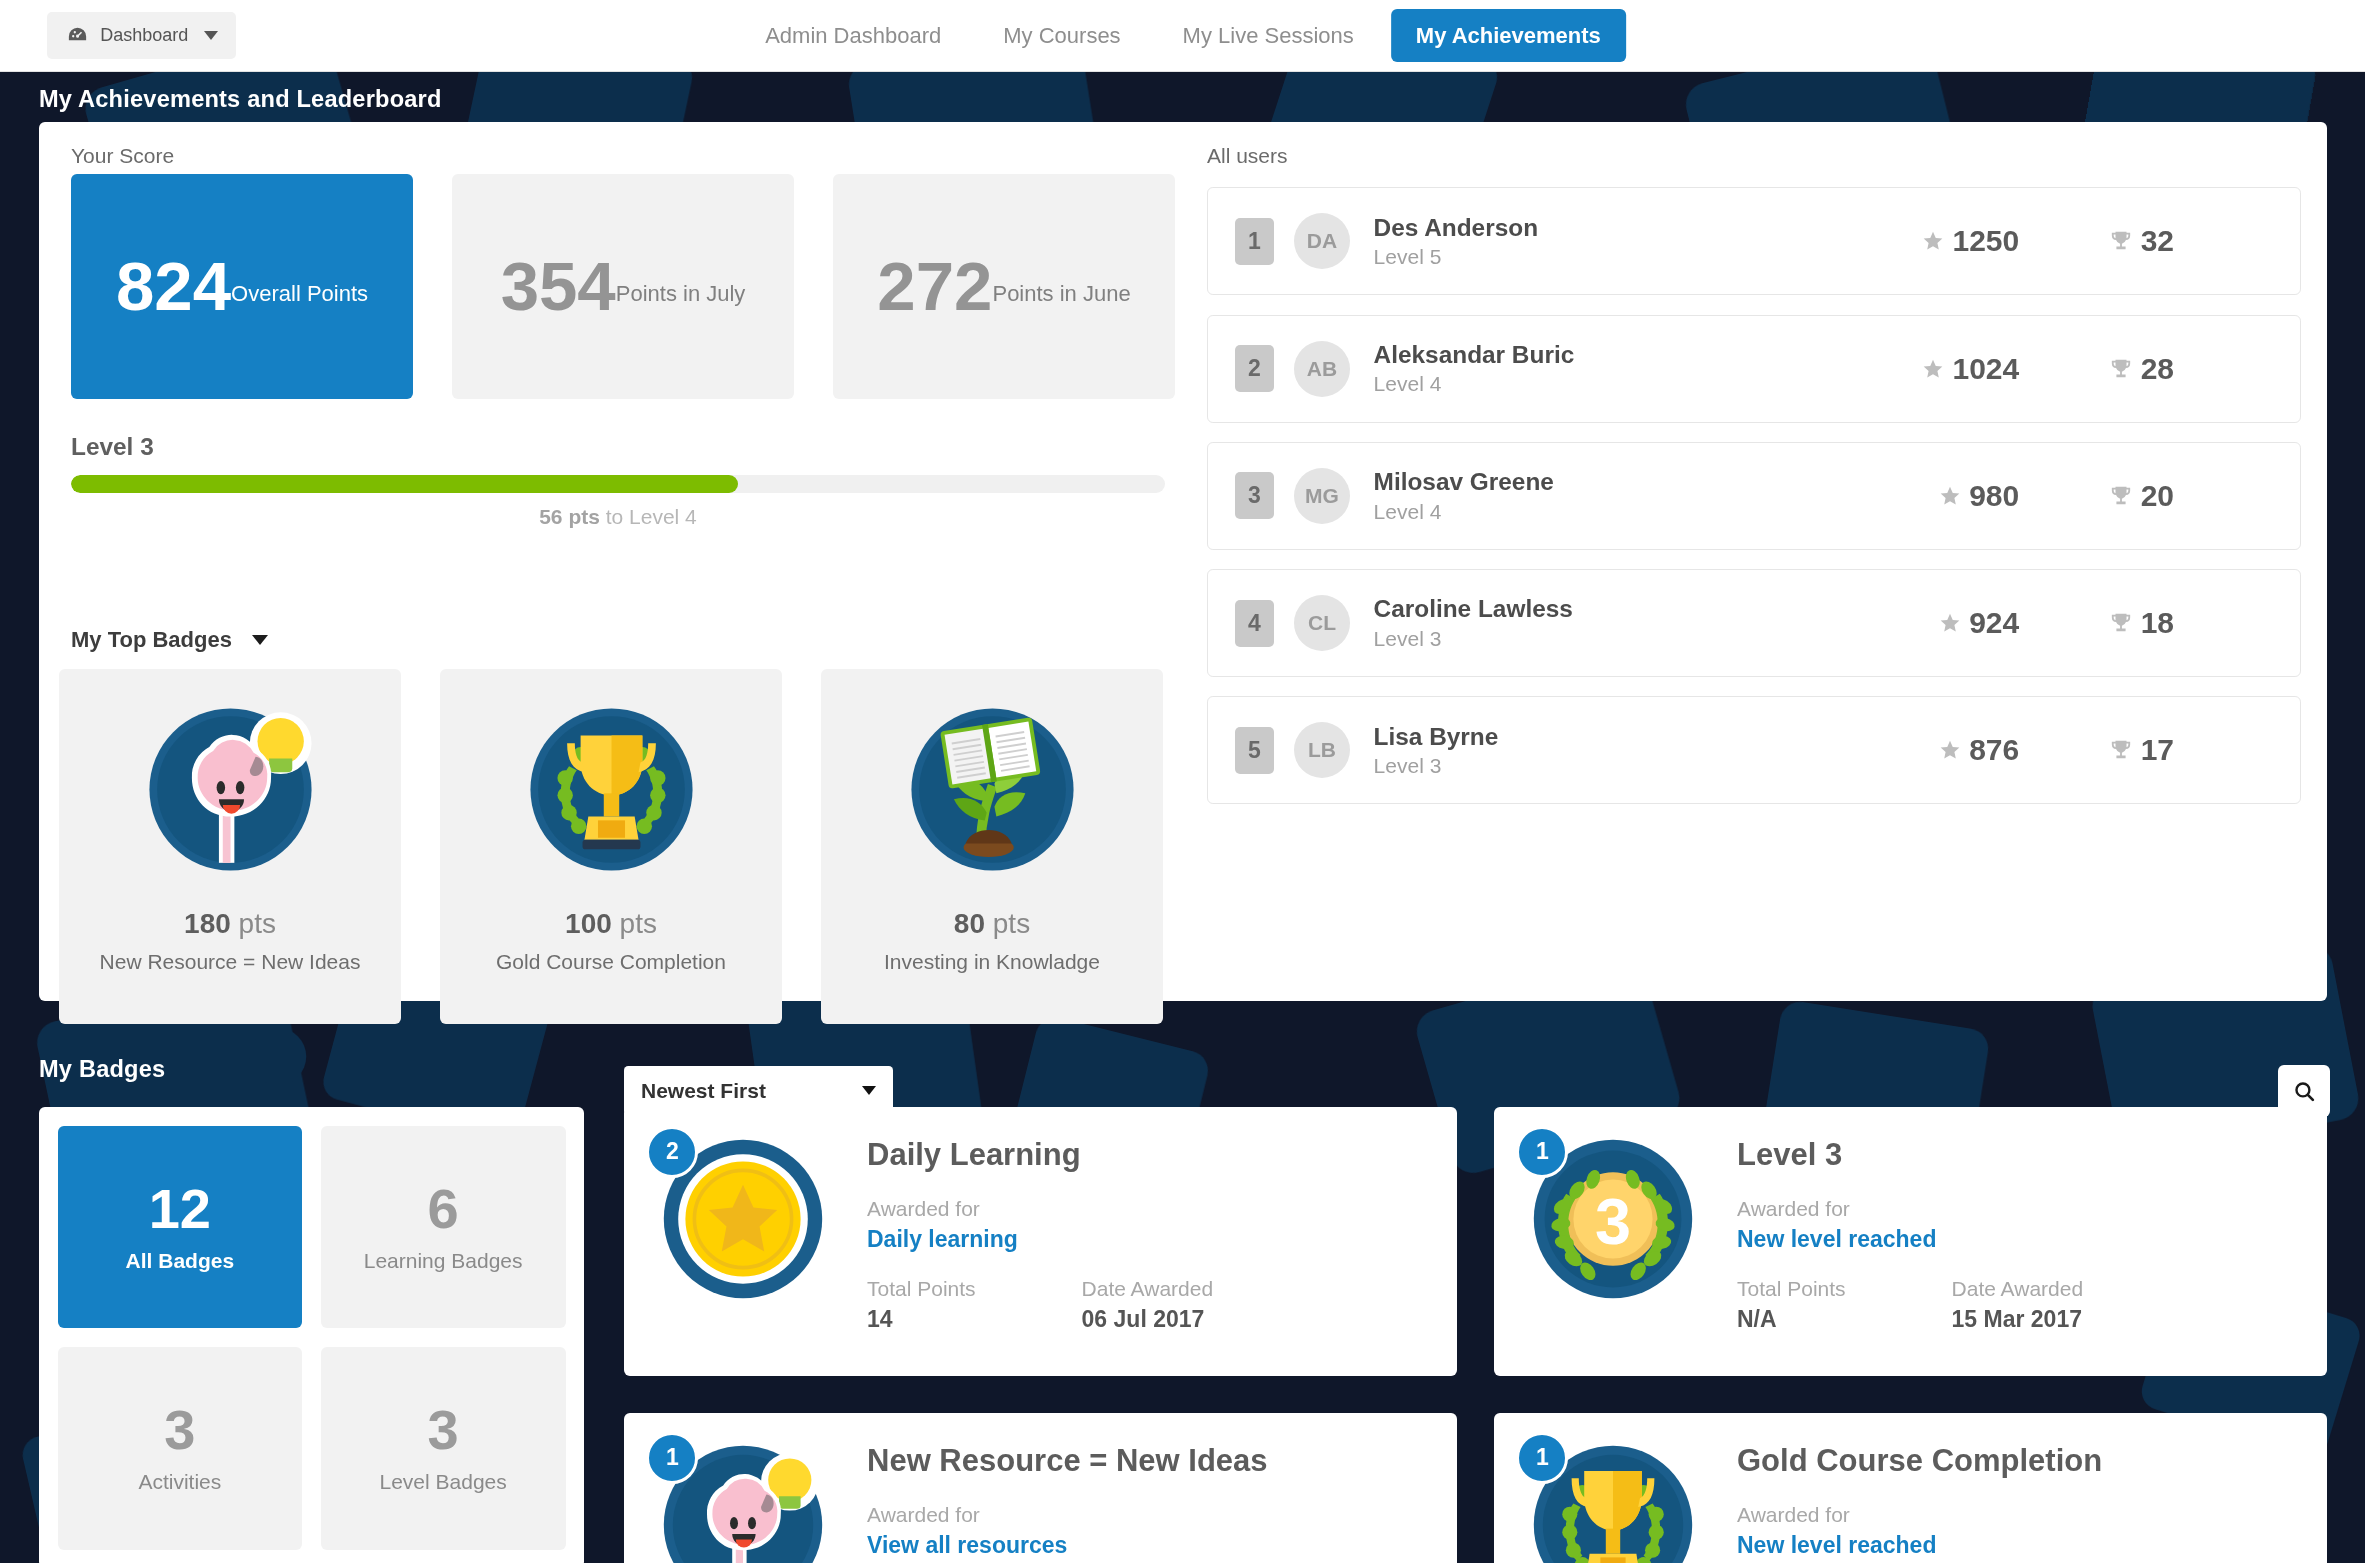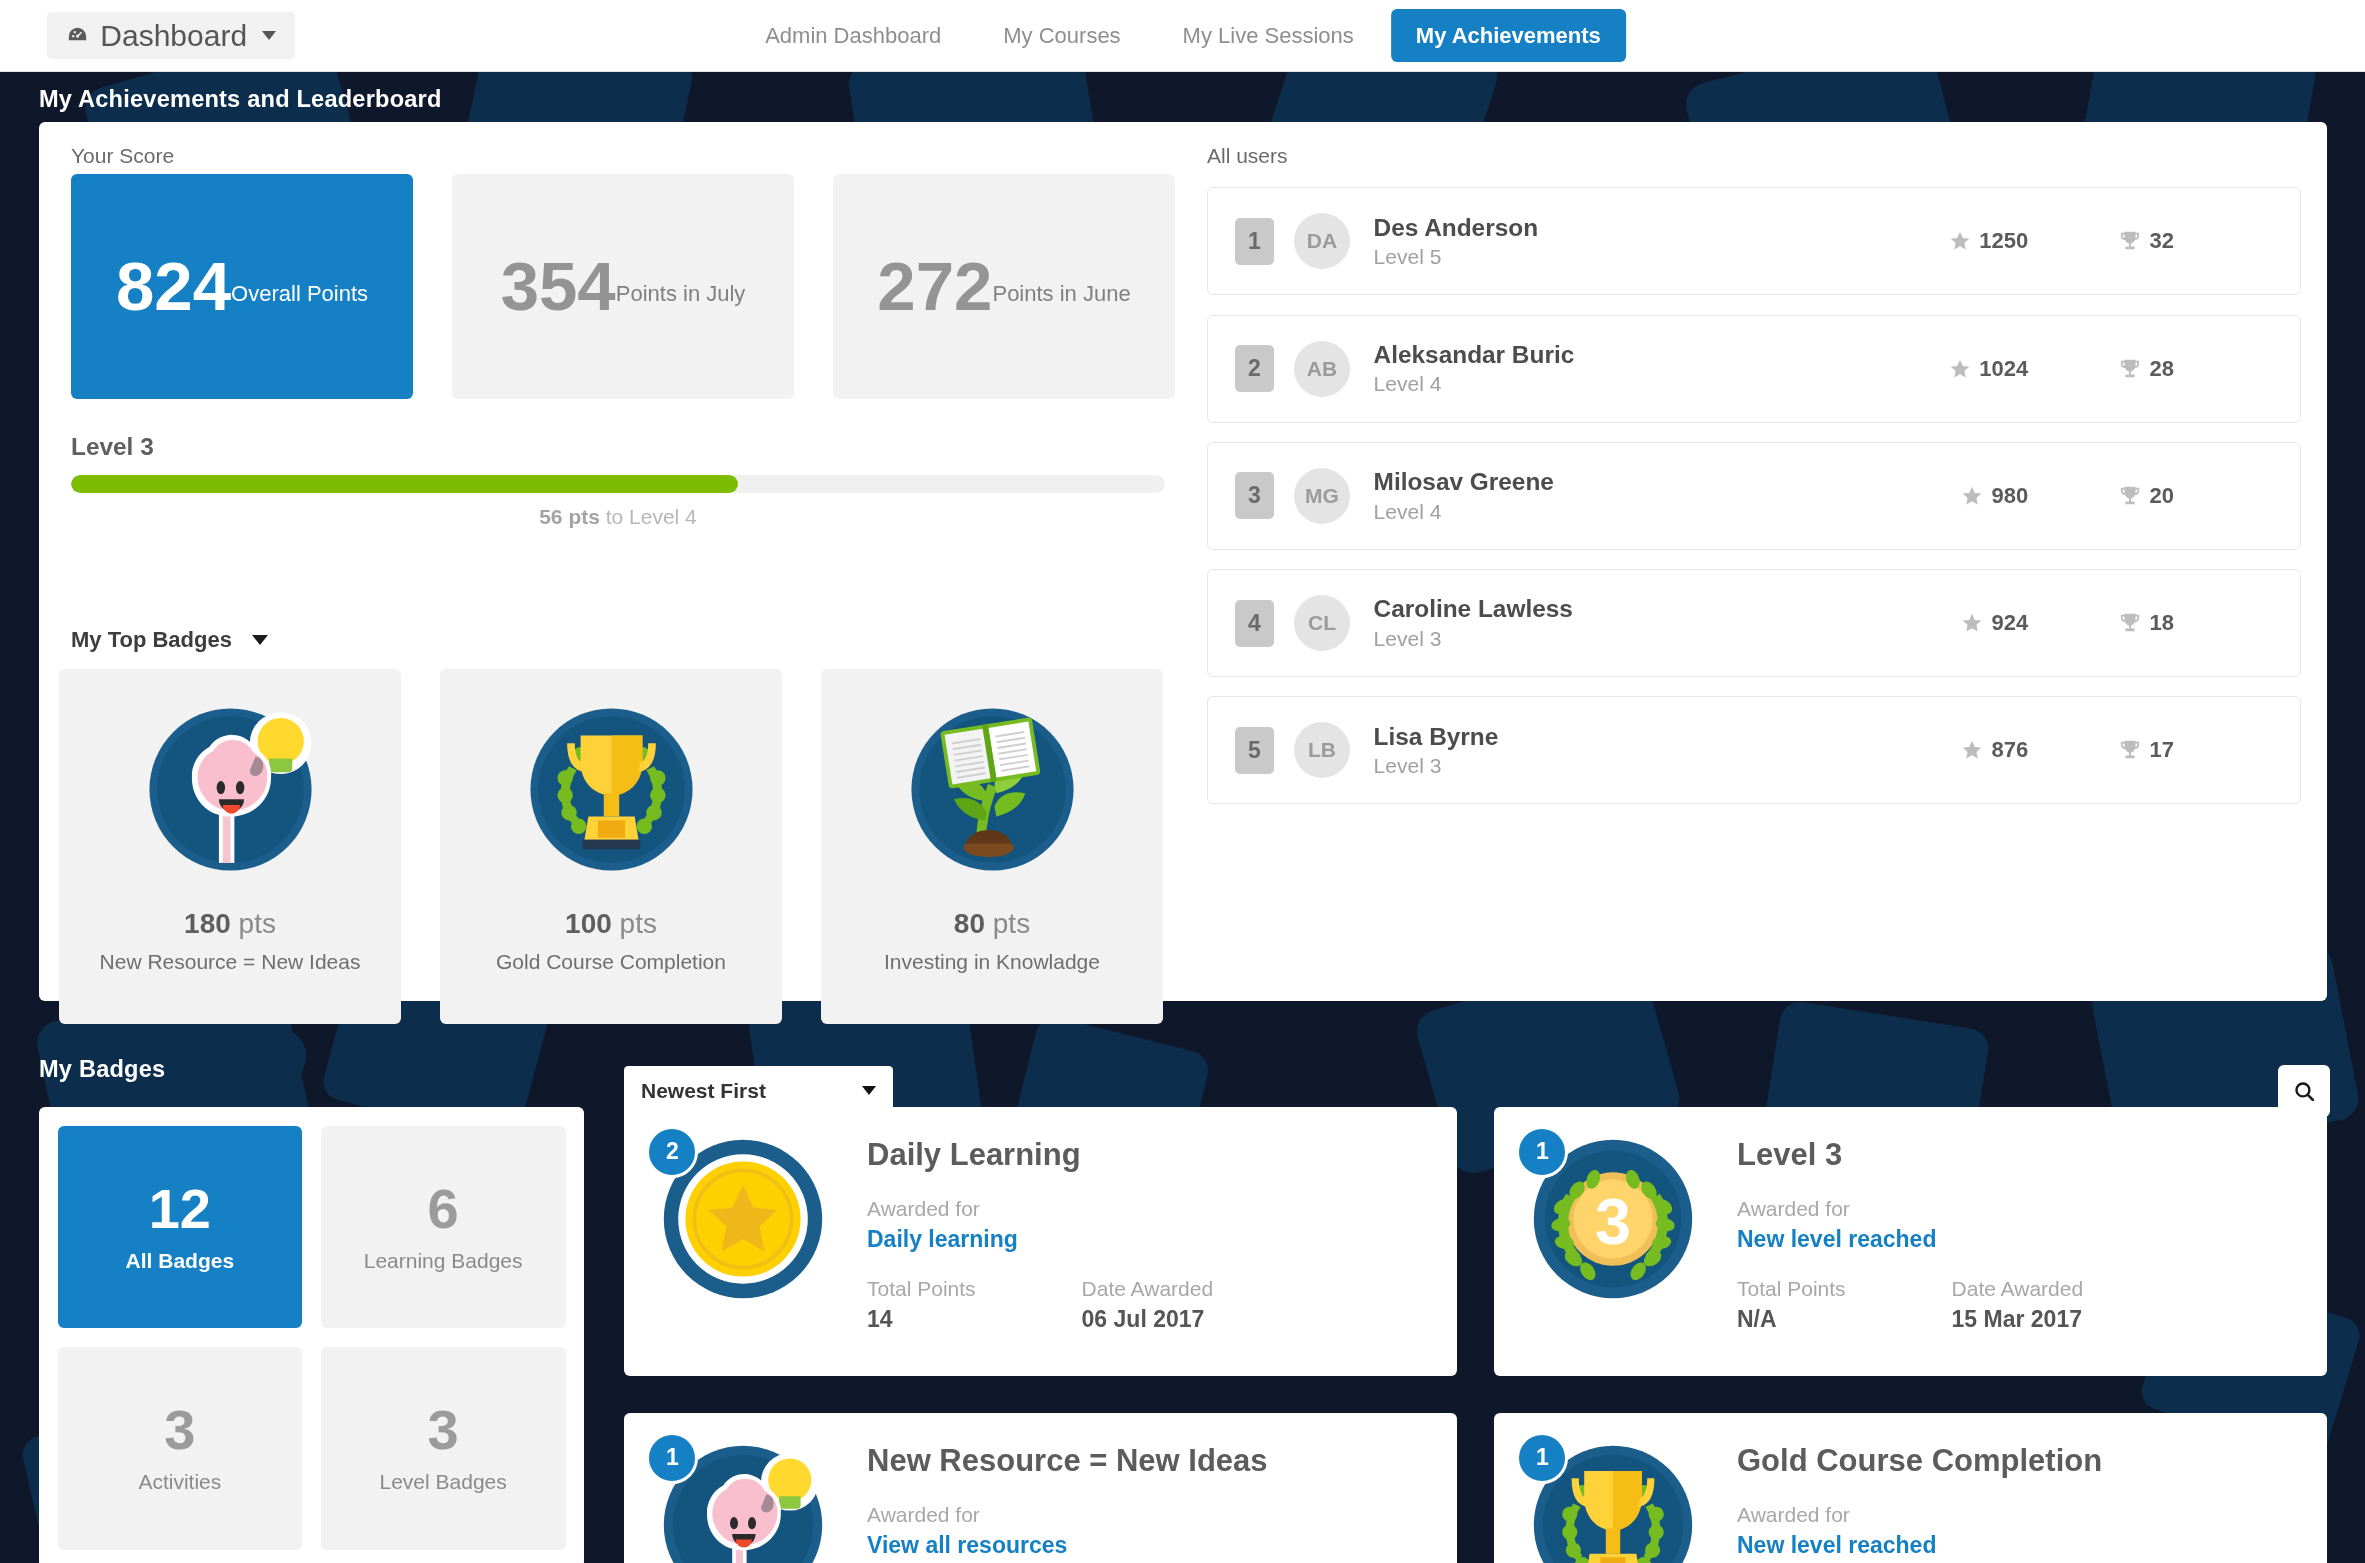--- a/index.html
+++ b/index.html
@@ -13,21 +13,21 @@
   
   #topnav {
     height: 72px; background: #ffffff;
     display: flex; align-items: center; position: relative;
     border-bottom: 0.8px solid #e2e2e2;
   }
   #dashboard-btn {
     margin-left: 47px; height: 47px; padding: 0 18.5px;
     background: #f1f1f1; border-radius: 5px;
     display: flex; align-items: center; gap: 11.8px;
-    color: #555; font-size: 30px; cursor: pointer;
+    color: #555; font-size: 18px; cursor: pointer;
   }
   .gauge-ic { width: 23px; height: 23px; display:block; }
   .caret-dn {
     width: 0; height: 0; border-left: 7.6px solid transparent;
     border-right: 7.6px solid transparent; border-top: 9.3px solid #555;
     margin-left: 3.4px;
   }
   #navtabs {
     position: absolute; left: 50%; transform: translateX(-50%);
     display: flex; align-items: center; gap: 12px; justify-content: space-between;
@@ -143,21 +143,21 @@
   .lb-av {
     margin-left: 20px; width: 56px; height: 56px; border-radius: 50%;
     background: #e4e4e4; color: #9b9b9b; font-size: 21px; font-weight: 700;
     display: flex; align-items: center; justify-content: center;
   }
   .lb-who { margin-left: 23.6px; }
   .lb-name { font-size: 24.4px; font-weight: 700; color: #4c4c4c; }
   .lb-lvl { font-size: 21px; color: #a0a0a0; margin-top: 3.4px; }
   .lb-stat {
     display: flex; align-items: center; gap: 8.4px;
-    font-size: 22px; font-weight: 700; color: #5b5b5b;
+    font-size: 30px; font-weight: 700; color: #5b5b5b;
   }
   #lb .lb-stat.pts { margin-left: auto; }
   #lb .lb-stat.tro { margin-left: 91px; margin-right: 126px; }
   .ico { width: 22px; height: 22px; fill: #bdbdbd; display:block; }
 
   
   #mybadges-title { position: absolute; left: 39px; top: 984px; }
 
   #mb-panel {
     position: absolute; left: 39px; top: 1035px;

